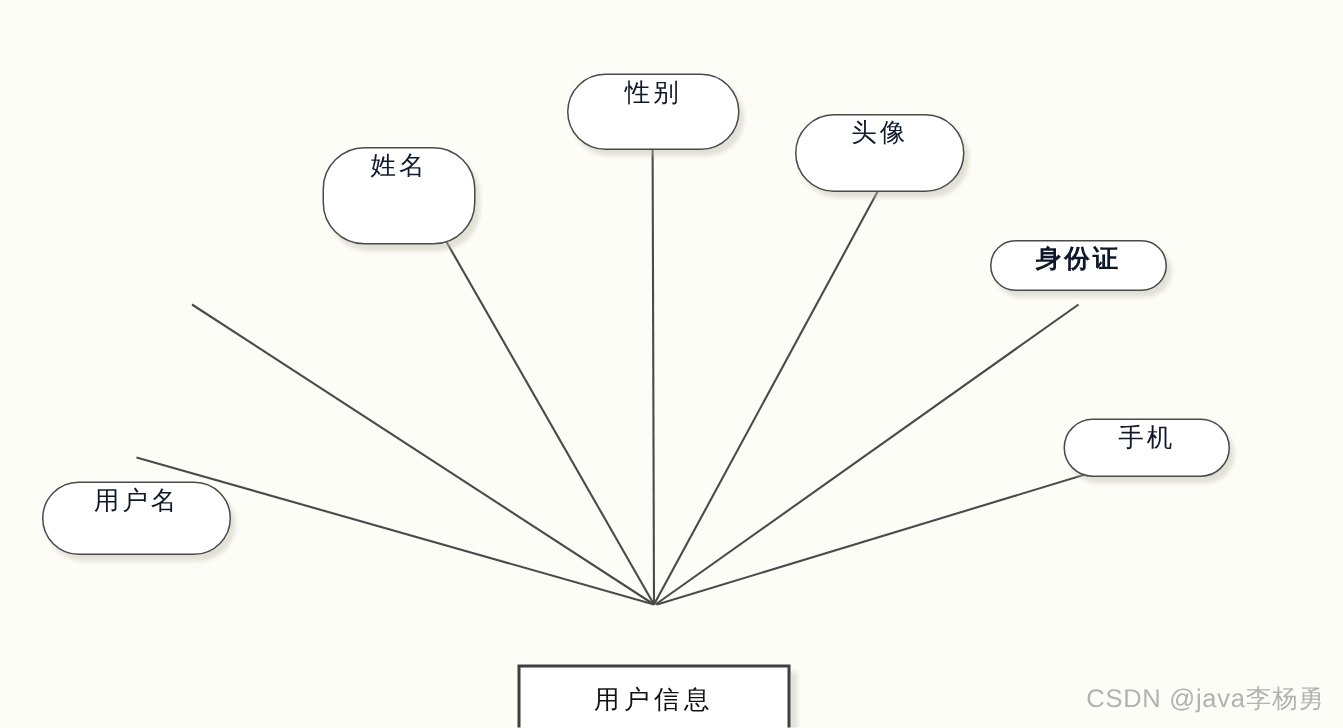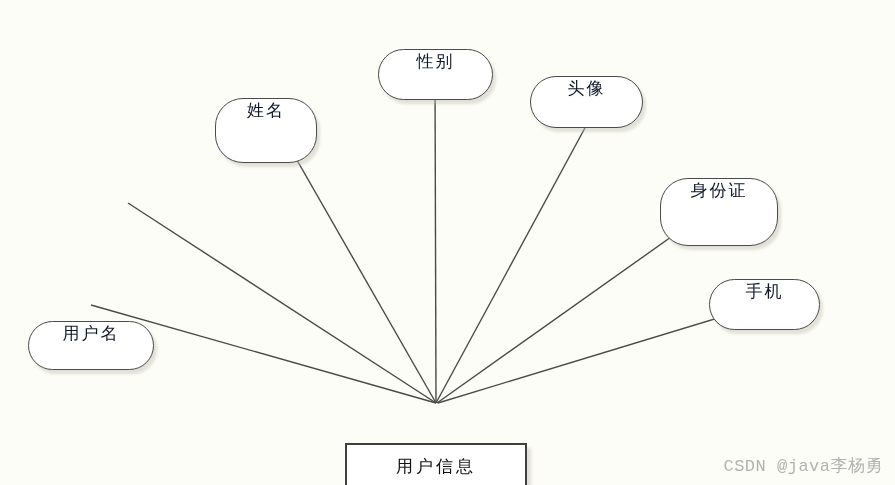--- a/index.html
+++ b/index.html
@@ -47,30 +47,30 @@
     letter-spacing: 3px;
     color: #111111;
     box-sizing: border-box;
   }
   
   .pos-username { left: 28px;  top: 281px; width: 126px; height: 49px; margin-top: 40px; }
   .pos-password { left: 65px;  top: 177px; width: 127px; height: 52px; }
   .pos-name     { left: 215px; top: 82px;  width: 102px; height: 65px; margin-top: 16px; }
   .pos-gender   { left: 378px; top: 49px;  width: 115px; height: 51px; }
   .pos-avatar   { left: 530px; top: 76px;  width: 113px; height: 52px; }
-  .pos-idcard   { left: 660px; top: 178px; width: 118px; height: 68px; }
-  .pos-phone    { left: 709px; top: 279px; width: 111px; height: 51px; }
+  .pos-idcard   { left: 660px; top: 160px; width: 118px; height: 34px; font-weight: bold; }
+  .pos-phone    { left: 709px; top: 279px; width: 111px; height: 39px; }
   .pos-entity   { left: 345px; top: 403px; width: 182px; height: 46px; margin-top: 40px; }
 
   .watermark {
     position: absolute;
     z-index: 3;
     right: 12px;
     bottom: 8px;
-    font-family: Liberation Mono, monospace;
+    font-family: Liberation Sans, sans-serif;
     font-size: 17px;
     color: #b2b2b2;
     letter-spacing: 0.5px;
   }
 </style>
 </head>
 <body>
 
 <div id="canvas">
 

